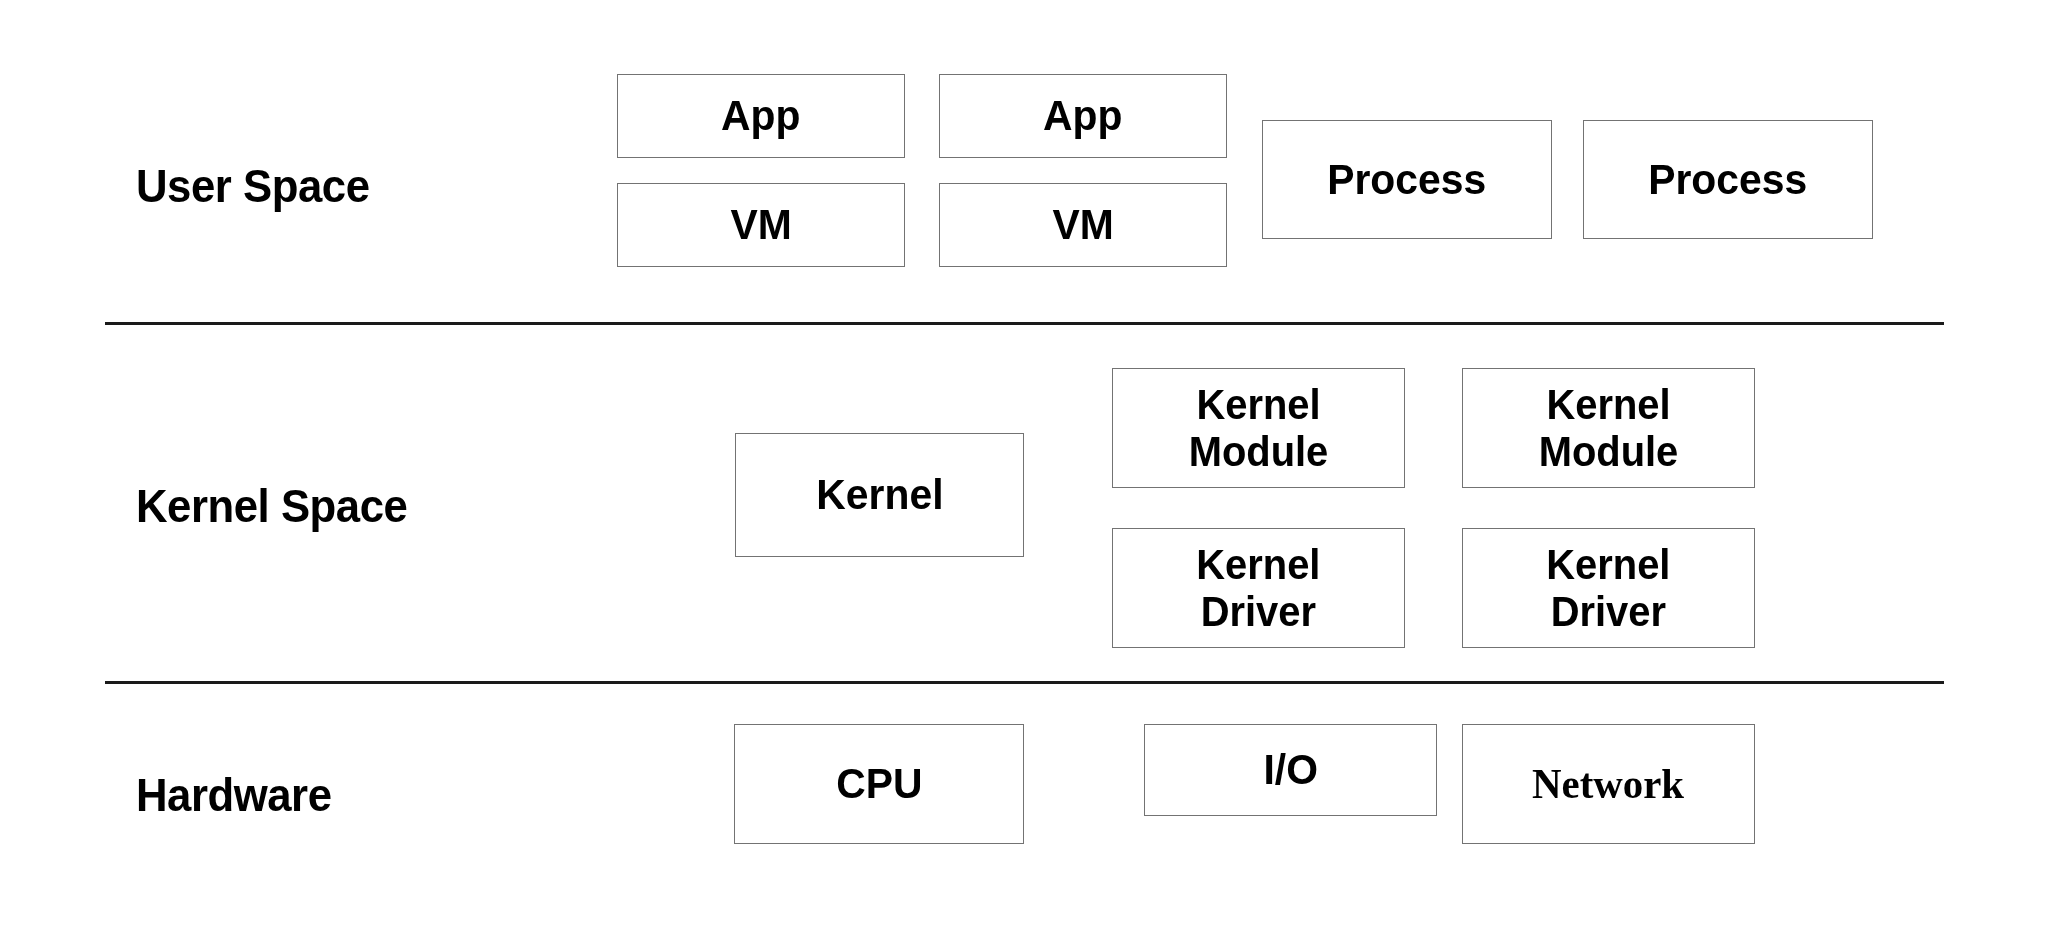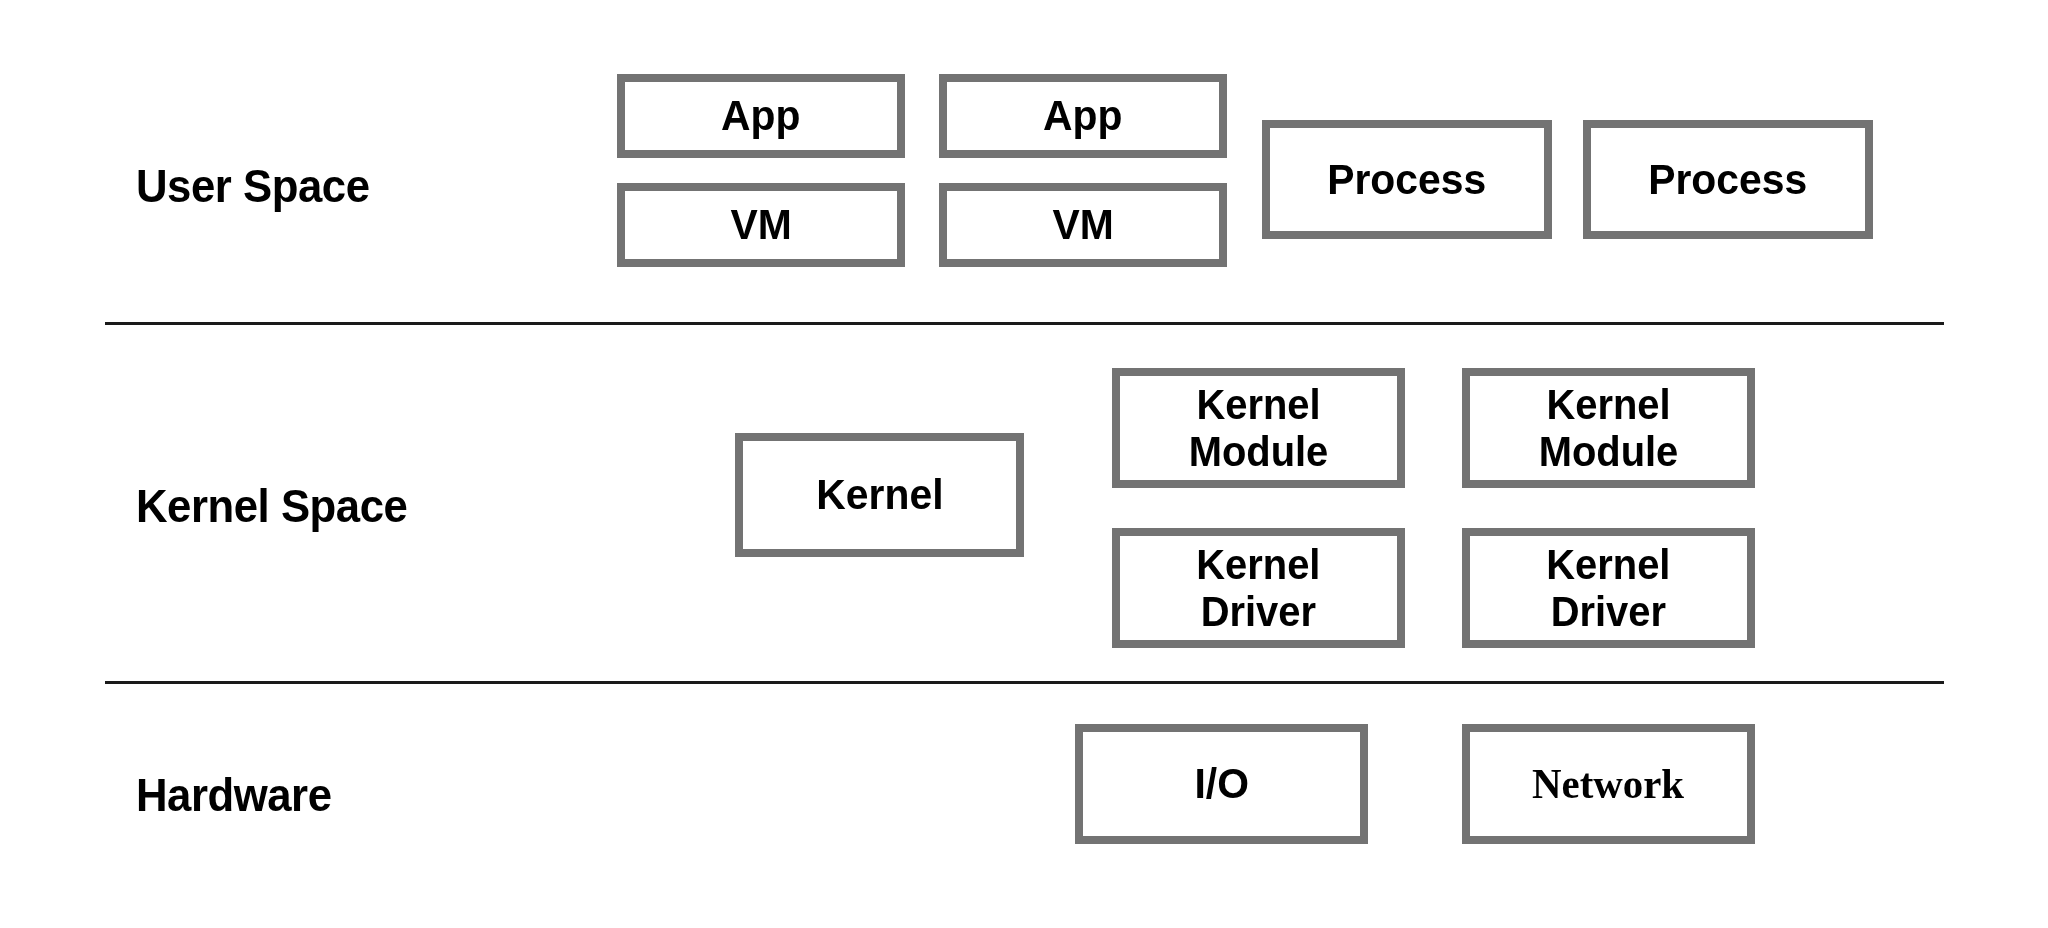--- a/index.html
+++ b/index.html
@@ -35,21 +35,21 @@
     line-height: 1;
     transform: scaleX(0.93);
     transform-origin: left center;
   }
 
   
   .node {
     position: absolute;
     box-sizing: border-box;
     background: #ffffff;
-    border: 8px solid #737373;
+    border: 1px solid #737373;
     display: flex;
     align-items: center;
     justify-content: center;
     text-align: center;
   }
   .node .node-label {
     font-weight: bold;
     font-size: 43px;
     color: #000000;
     line-height: 1.06;
@@ -118,22 +118,25 @@
 
   <div class="node two-line" style="left:1462px; top:528px; width:293px; height:120px;">
     <span class="node-label">Kernel
 Driver</span>
   </div>
 
   <div class="rule" style="left:105px; top:681px; width:1839px;"></div>
 
   <div class="layer-label" style="left:136px; top:771px;">Hardware</div>
 
+  <div class="node" style="left:734px; top:724px; width:290px; height:120px;">
+    <span class="node-label">CPU</span>
+  </div>
 
-  <div class="node" style="left:1075px; top:724px; width:293px; height:120px;">
+  <div class="node" style="left:1144px; top:724px; width:293px; height:92px;">
     <span class="node-label">I/O</span>
   </div>
 
   <div class="node" style="left:1462px; top:724px; width:293px; height:120px;font-family:Liberation Serif, serif;">
     <span class="node-label">Network</span>
   </div>
 
 </div>
 
 </body></html>

